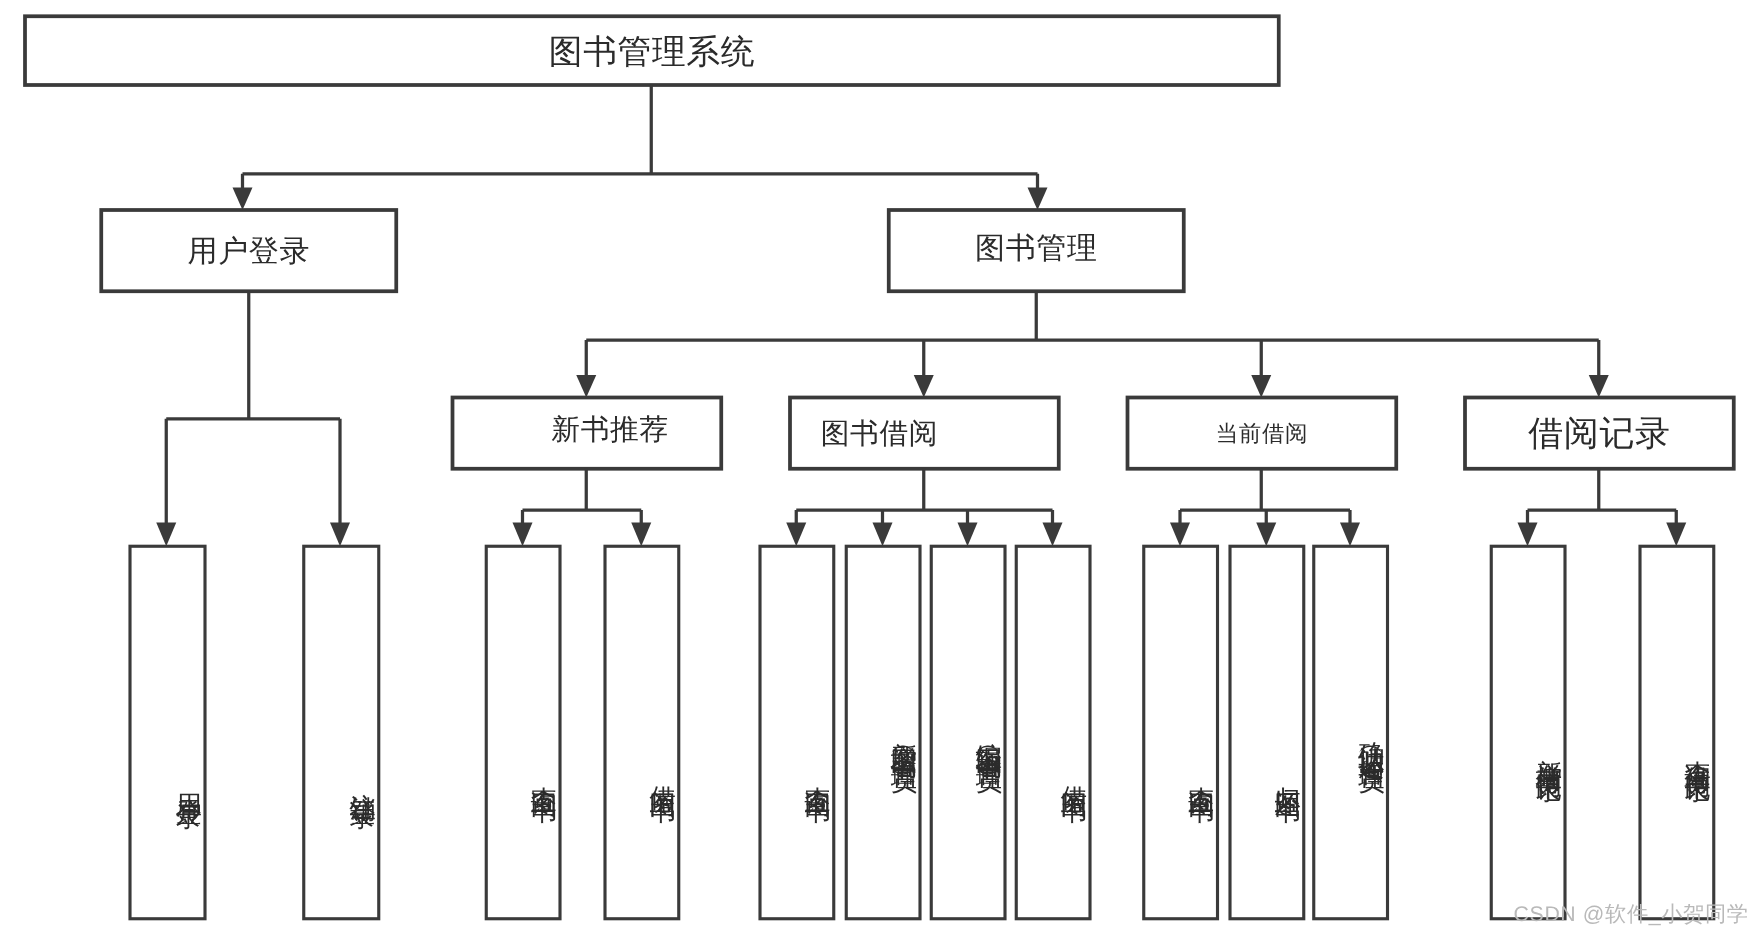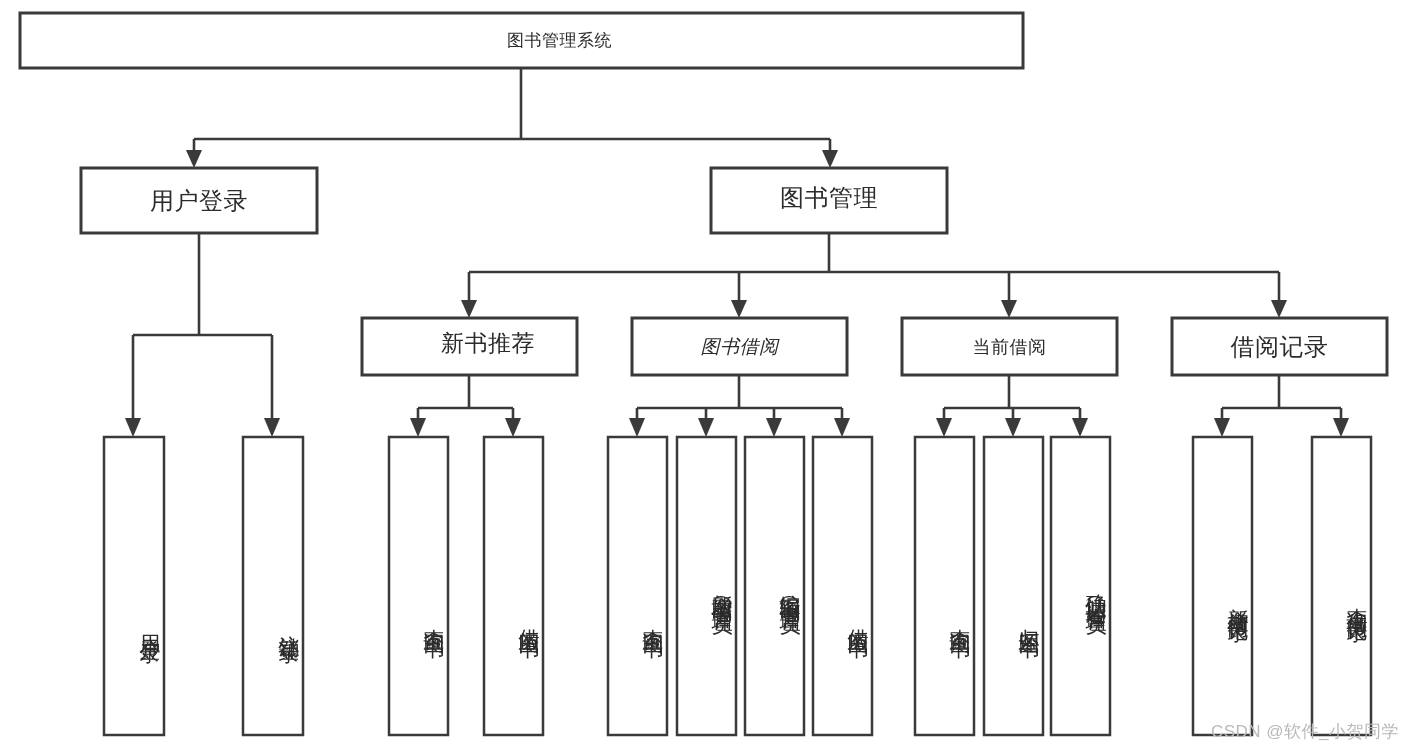--- a/index.html
+++ b/index.html
@@ -170,33 +170,33 @@
     <path class="conn" d="M 1222 408 L 1222 420"></path>
     <polygon class="arrow-head" points="1214,418 1230,418 1222,437"></polygon>
     <path class="conn" d="M 1341 408 L 1341 420"></path>
     <polygon class="arrow-head" points="1333,418 1349,418 1341,437"></polygon>
 
     <rect class="node-box-thin" x="1193" y="437" width="59" height="298"></rect>
     <rect class="node-box-thin" x="1312" y="437" width="59" height="298"></rect>
 
   </svg>
 
-  <div class="node-label" style="left:20px; top:13px; width:1003px; height:55px; font-size:17px;margin-left:38px;">图书管理系统</div>
+  <div class="node-label" style="left:20px; top:13px; width:1003px; height:55px; font-size:27px;">图书管理系统</div>
 
   <div class="node-label" style="left:81px; top:168px; width:236px; height:65px; font-size:24px;">用户登录</div>
 
   <div class="node-label" style="left:711px; top:168px; width:236px; height:59px; font-size:24px;">图书管理</div>
 
   <div class="node-label" style="left:362px; top:315px; width:220px; height:57px; font-size:23px;padding-left:16px;">新书推荐</div>
 
-  <div class="node-label" style="left:632px; top:318px; width:215px; height:57px; font-size:19px;font-style:italic;">图书借阅</div>
+  <div class="node-label" style="left:596px; top:318px; width:215px; height:57px; font-size:23px;">图书借阅</div>
 
   <div class="node-label" style="left:902px; top:318px; width:215px; height:57px; font-size:18px;">当前借阅</div>
 
-  <div class="node-label" style="left:1172px; top:318px; width:215px; height:57px; font-size:24px;">借阅记录</div>
+  <div class="node-label" style="left:1172px; top:318px; width:215px; height:57px; font-size:28px;">借阅记录</div>
 
   <div class="node-label vertical" style="left:104px; top:437px; width:60px; height:298px; padding-top:76px;">用户登录</div>
   <div class="node-label vertical" style="left:243px; top:437px; width:60px; height:298px; padding-top:76px;">注销登录</div>
 
   <div class="node-label vertical" style="left:389px; top:437px; width:59px; height:298px; padding-top:64px;">查询图书</div>
   <div class="node-label vertical" style="left:484px; top:437px; width:59px; height:298px; padding-top:64px;">借阅图书</div>
 
   <div class="node-label vertical" style="left:608px; top:437px; width:59px; height:298px; padding-top:64px;">查询图书</div>
   <div class="node-label vertical" style="left:677px; top:437px; width:59px; height:298px; padding-top:8px;">新增图书（管理员）</div>
   <div class="node-label vertical" style="left:745px; top:437px; width:59px; height:298px; padding-top:8px;">编辑图书（管理员）</div>

